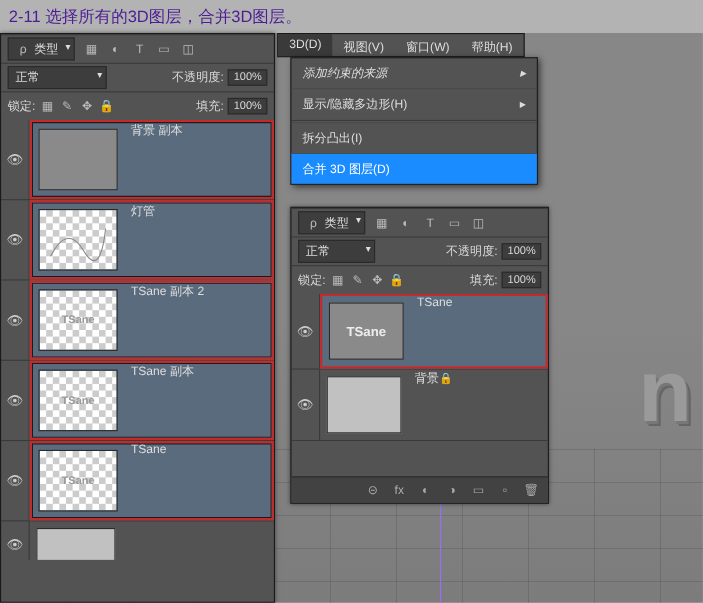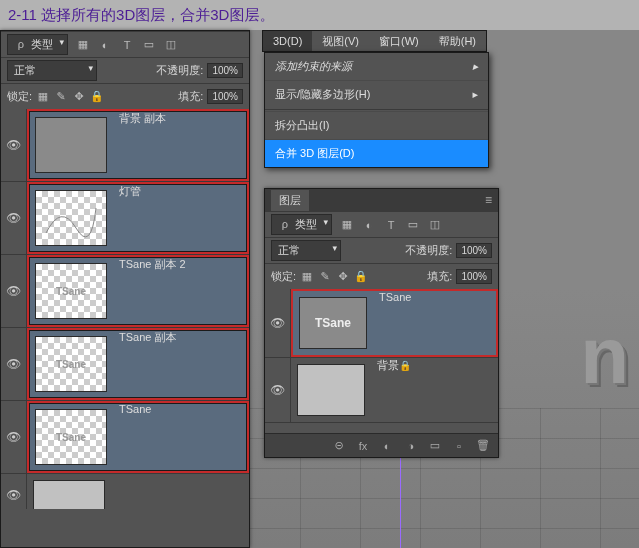--- a/index.html
+++ b/index.html
@@ -34,21 +34,21 @@
 .thumb.gray { background: #8a8a8a; }
 .layer-name { flex: 1; padding: 0 6px; font-size: 11px; color: #ddd; }
 .layer-content { display: flex; flex: 1; }
 .selected .layer-content { background: #5a6b7e; border: 2px solid #c42a2a; box-shadow: inset 0 0 0 1px #1a1a1a; }
 .single-sel .layer-content { background: #5a6b7e; border: 2px solid #c42a2a; }
 .locked::after { content: "🔒"; font-size: 10px; margin-right: 6px; }
 
 .panel-footer { position: absolute; bottom: 0; left: 0; right: 0; height: 24px; background: #424242; border-top: 1px solid #2a2a2a; display: flex; align-items: center; justify-content: flex-end; gap: 10px; padding: 0 8px; }
 .panel-footer .mini-icon { color: #aaa; }
 
-.menubar { position: absolute; top: 30px; left: 262px; height: 22px; background: #535353; display: flex; border: 1px solid #1a1a1a; align-items: center; }
+.menubar { position: absolute; top: 30px; left: 252px; height: 22px; background: #535353; display: flex; border: 1px solid #1a1a1a; }
 .menubar .mitem { padding: 4px 10px; font-size: 11px; color: #ddd; }
 .menubar .mitem.active { background: #3a3a3a; }
 
 .dropdown { position: absolute; top: 52px; left: 264px; width: 225px; background: #535353; border: 1px solid #1a1a1a; box-shadow: 2px 2px 6px rgba(0,0,0,0.6); }
 .dropdown .ditem { padding: 6px 10px; font-size: 11px; color: #ddd; display: flex; justify-content: space-between; align-items: center; border-top: 1px solid #4a4a4a; }
 .dropdown .ditem:first-child { border-top: none; font-style: italic; }
 .dropdown .ditem.highlight { background: #1a8cff; color: #fff; }
 .dropdown .sep { height: 0; border-top: 1px solid #3a3a3a; margin: 1px 0; }
 
 .text-3d { position: absolute; font-size: 80px; font-weight: bold; color: #9a9a9a; text-shadow: 2px 2px 0 #777, 4px 4px 0 #666; }
@@ -161,24 +161,20 @@
   <div class="sep"></div>
   <div class="ditem">
       <span>拆分凸出(I)</span>
     </div>
   <div class="ditem highlight">
       <span>合并 3D 图层(D)</span>
     </div>
 </div>
 
 <div class="panel panel-right">
-  <div class="tab-head">
-    <span class="tab-label">图层</span>
-    <span class="tab-menu">≡</span>
-  </div>
   <div class="row icons">
     <span class="select"><span class="mini-icon">ρ</span> <span>类型</span></span>
     <span class="mini-icon">▦</span>
     <span class="mini-icon">◐</span>
     <span class="mini-icon">T</span>
     <span class="mini-icon">▭</span>
     <span class="mini-icon">◫</span>
   </div>
   <div class="row">
     <span class="select" style="min-width:70px">正常</span>

